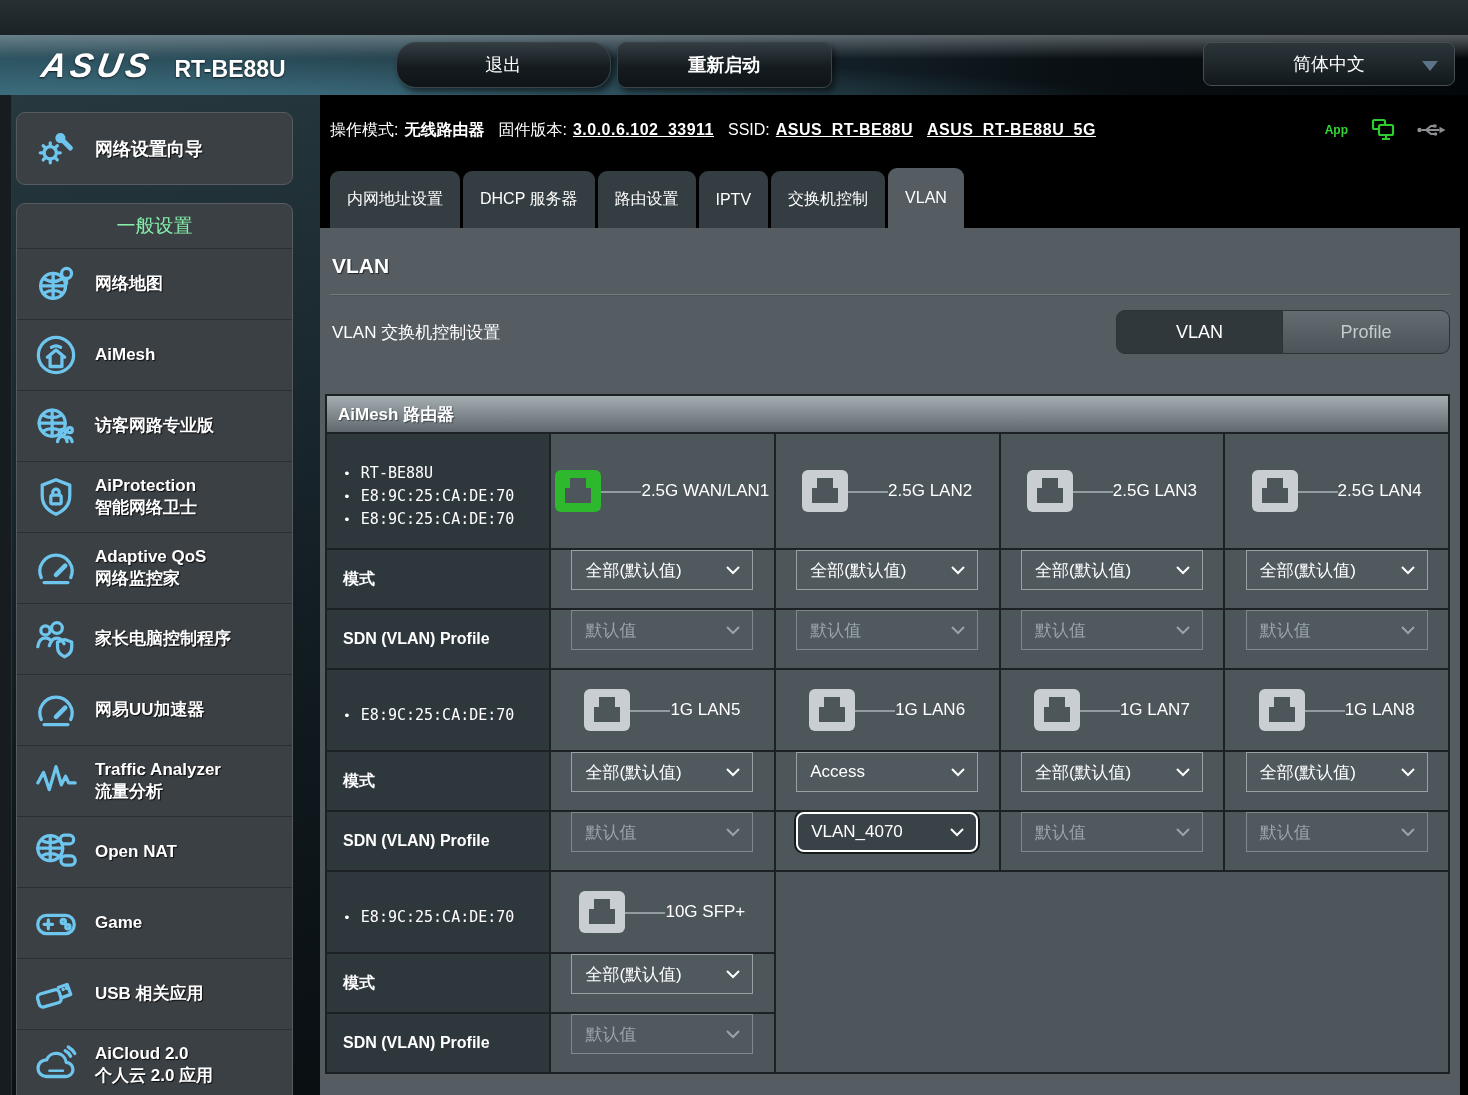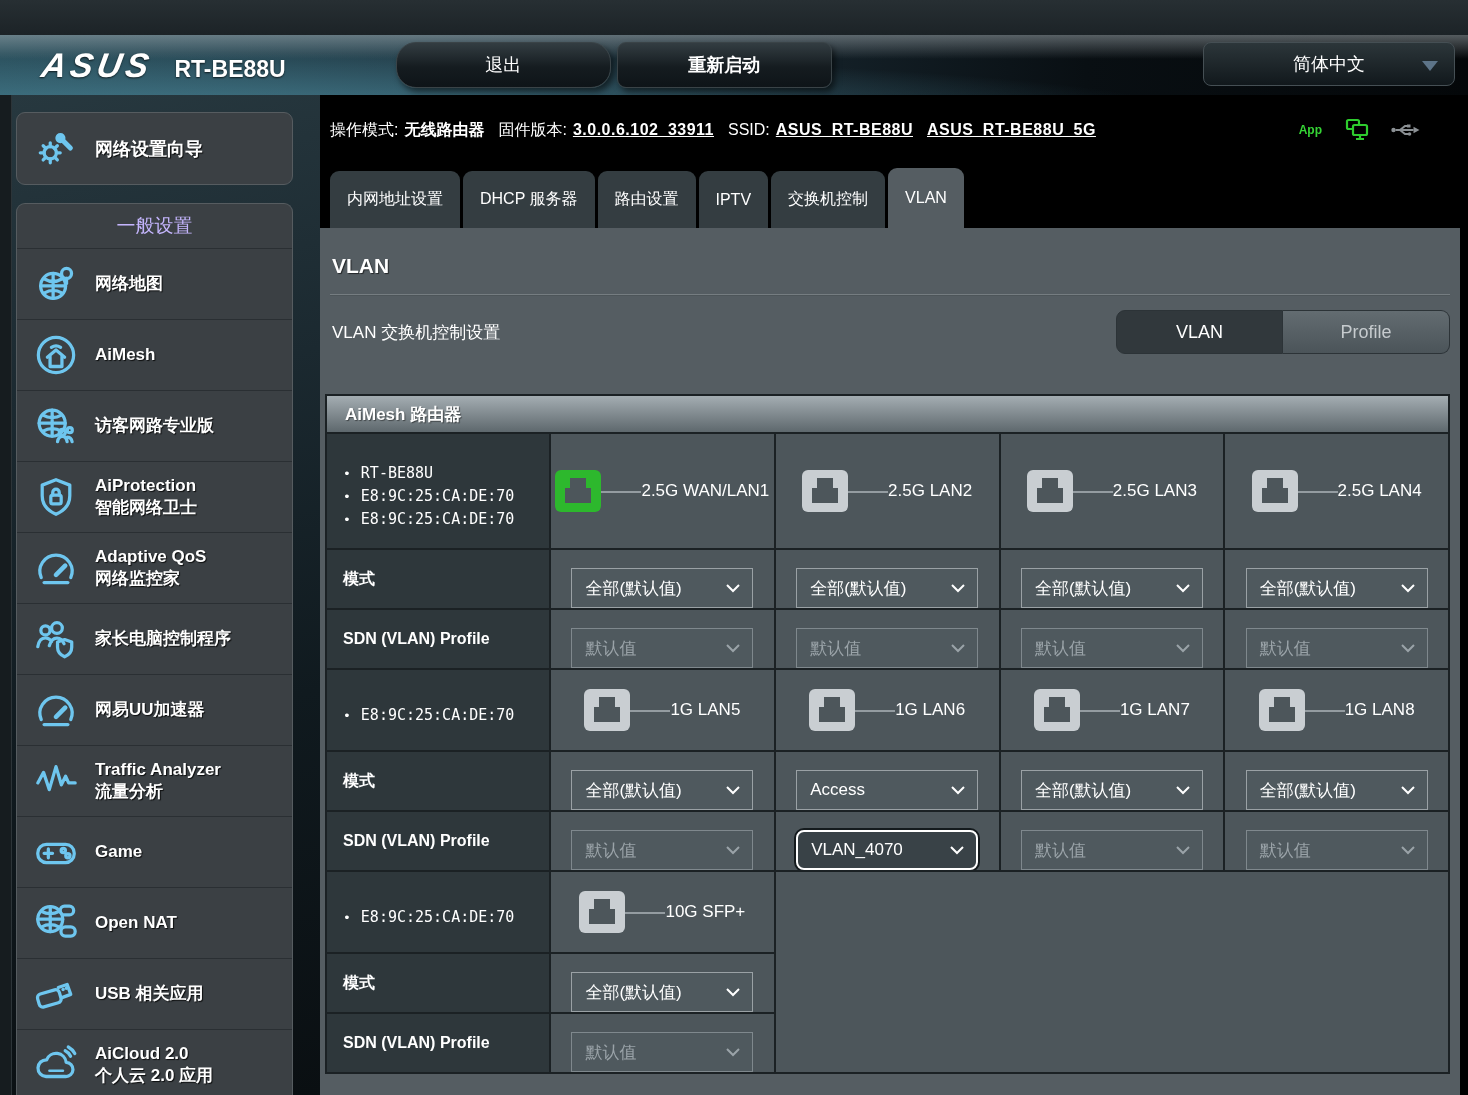--- a/index.html
+++ b/index.html
@@ -41,32 +41,32 @@
     background:#161c1f; border-right:1px solid #2c3438; }
   .content-col { flex:1; background:#000; display:flex; flex-direction:column; }
 
   
   .wizard-box { margin:17px 27px 0 16px; height:73px; background:#3b4044;
     border:1px solid #565c60; border-radius:9px; display:flex; align-items:center;
     cursor:pointer; }
   .menu-box { margin:18px 27px 0 16px; background:#3b4044; border:1px solid #565c60;
     border-radius:9px 9px 0 0; border-bottom:none; overflow:hidden; padding-bottom:6px; }
   .menu-header { height:44px; display:flex; align-items:center; justify-content:center;
-    color:#c4b5fd; font-size:19px; }
+    color:#86efac; font-size:19px; }
   .side-item { min-height:71px; display:flex; align-items:center;
     border-top:1px solid #2a2f33; cursor:pointer; }
   .side-icon { width:50px; height:50px; margin:0 14px 0 14px; flex:0 0 50px;
     display:flex; align-items:center; justify-content:center; }
   .side-icon svg { width:46px; height:46px; }
   .side-label { color:#fff; font-weight:700; font-size:17px; line-height:22px;
     text-shadow:1px 1px 1px rgba(0,0,0,.8); }
   .wizard-box .side-label { font-size:18px; }
 
   
-  .info-bar { height:70px; display:flex; align-items:center; padding:0 30px 0 10px;
+  .info-bar { height:70px; display:flex; align-items:center; padding:0 4px 0 10px;
     color:#fff; font-size:16px; white-space:nowrap; }
   .info-bar .lbl { margin-right:6px; }
   .info-bar .strong { font-weight:700; margin-right:14px; }
   .info-link { font-weight:700; text-decoration:underline; margin-right:14px;
     cursor:pointer; letter-spacing:.5px; }
   .info-spacer { flex:1; }
   .app-link { color:#35d435; font-weight:700; font-size:12px; cursor:pointer; margin-right:22px; }
   .bar-icon { margin-right:18px; display:flex; align-items:center; }
 
   
@@ -91,21 +91,21 @@
   .toggle-btn.off { background:linear-gradient(#636c71,#4b5459); color:#c6cbce;
     border-radius:0 9px 9px 0; border-left:none; }
 
   
   .vlan-table { margin:40px 10px 0 5px; display:grid;
     grid-template-columns:222px 1fr 1fr 1fr 1fr;
     grid-template-rows:36px 114px 58px 58px 80px 58px 58px 80px 58px 58px;
     gap:2px; background:#1b2124; border:2px solid #1b2124; }
   .th { grid-column:1 / 6; background:linear-gradient(#a4adb2,#5e686d);
     color:#fff; font-weight:700; font-size:17px; display:flex; align-items:center;
-    padding-left:18px; text-shadow:1px 1px 1px rgba(0,0,0,.45); }
+    padding-left:11px; text-shadow:1px 1px 1px rgba(0,0,0,.45); }
   .cell { overflow:hidden; }
   .c-dark { background:#2e373b; }
   .c-mid  { background:#4d565b; }
   .info-cell { padding:16px 10px 6px 16px; display:flex; flex-direction:column;
     justify-content:center; }
   .info-line { color:#fff; font-family:"DejaVu Sans Mono", monospace; font-size:15px;
     line-height:23px; white-space:nowrap; }
   .info-line .b { margin-right:10px; font-size:13px; }
   .label-cell { display:flex; align-items:center; padding-left:16px; color:#fff;
     font-size:16px;font-weight:bold; }
@@ -113,21 +113,21 @@
     justify-content:center; }
   .port-icon { width:46px; height:42px; border-radius:6px; background:#c9ced2;
     position:relative; }
   .port-icon.green { background:#2db82d; }
   .port-icon .cut-top { position:absolute; left:50%; transform:translateX(-50%);
     top:8px; width:16px; height:10px; background:#4d565b; }
   .port-icon .cut-bot { position:absolute; left:50%; transform:translateX(-50%);
     top:18px; width:26px; height:15px; background:#4d565b; }
   .port-line { width:40px; height:2px; background:#949ca1; margin:5px 0 4px; }
   .port-label { color:#fff; font-size:17px; }
-  .select-cell { display:flex; align-items:flex-end; justify-content:center; }
+  .select-cell { display:flex; align-items:flex-start; justify-content:center; }
   .sel { width:182px; height:40px; background:#4f595e; border:1px solid #9aa1a5;
     color:#fff; font-size:17px; display:flex; align-items:center;
     justify-content:space-between; padding:0 12px 0 13px; cursor:pointer; }
   .sel svg { flex:0 0 14px; }
   .sel.disabled { color:#9aa3a8; border-color:#7f888d; cursor:default; }
   .sel.focused { border:2px solid #fff; border-radius:8px; background:#394247;
     box-shadow:0 0 0 2px #141a1d; }
   .big-cell { background:#4d565b; }
 </style>
 </head>
@@ -244,38 +244,38 @@
             <span class="side-icon">
               <svg viewBox="0 0 24 24" fill="none" stroke="#6ec6ef" stroke-width="1.7" stroke-linecap="round" stroke-linejoin="round">
                 <path d="M2.5 13l3-5.5 3 9L12 4.5l2.8 9.5 2.2-4.5 1.6 3.5h3.4"></path>
               </svg>
             </span>
             <div class="side-label">Traffic Analyzer<div>流量分析</div></div>
           </div>
           <div class="side-item">
             <span class="side-icon">
               <svg viewBox="0 0 24 24" fill="none" stroke="#6ec6ef" stroke-width="1.7" stroke-linecap="round" stroke-linejoin="round">
+                <circle cx="9" cy="10" r="6.5"></circle>
+                <path d="M2.5 10h13M9 3.5v13M4.6 6c2.6 1.5 6.2 1.5 8.8 0M4.6 14c2.6-1.5 6.2-1.5 8.8 0"></path>
+                <rect x="14.2" y="3.2" width="7" height="4.6" rx="2.2"></rect>
+                <rect x="14.6" y="14" width="7.4" height="4.8" rx="2.3"></rect>
+              </svg>
+            </span>
+            <div class="side-label">Open NAT</div>
+          </div>
+          <div class="side-item">
+            <span class="side-icon">
+              <svg viewBox="0 0 24 24" fill="none" stroke="#6ec6ef" stroke-width="1.7" stroke-linecap="round" stroke-linejoin="round">
                 <rect x="2.5" y="8" width="19" height="9.5" rx="4.5"></rect>
                 <path d="M8 10.4v4.6M5.8 12.7h4.4"></path>
                 <circle cx="15.8" cy="11.2" r="1.1"></circle>
                 <circle cx="18.2" cy="14" r="1.1"></circle>
               </svg>
             </span>
             <div class="side-label">Game</div>
-          </div>
-          <div class="side-item">
-            <span class="side-icon">
-              <svg viewBox="0 0 24 24" fill="none" stroke="#6ec6ef" stroke-width="1.7" stroke-linecap="round" stroke-linejoin="round">
-                <circle cx="9" cy="10" r="6.5"></circle>
-                <path d="M2.5 10h13M9 3.5v13M4.6 6c2.6 1.5 6.2 1.5 8.8 0M4.6 14c2.6-1.5 6.2-1.5 8.8 0"></path>
-                <rect x="14.2" y="3.2" width="7" height="4.6" rx="2.2"></rect>
-                <rect x="14.6" y="14" width="7.4" height="4.8" rx="2.3"></rect>
-              </svg>
-            </span>
-            <div class="side-label">Open NAT</div>
           </div>
           <div class="side-item">
             <span class="side-icon">
               <svg viewBox="0 0 24 24" fill="none" stroke="#6ec6ef" stroke-width="1.7" stroke-linecap="round" stroke-linejoin="round">
                 <rect x="2.6" y="10.8" width="11.8" height="7" rx="2" transform="rotate(-16 8.5 14.3)"></rect>
                 <path d="M13.2 8.6l4.6-1.6 1.9 5.2-4.6 1.7"></path>
                 <circle cx="15.7" cy="9.6" r=".9" fill="#6ec6ef" stroke="none"></circle>
                 <circle cx="17.4" cy="9" r=".9" fill="#6ec6ef" stroke="none"></circle>
               </svg>
             </span>

